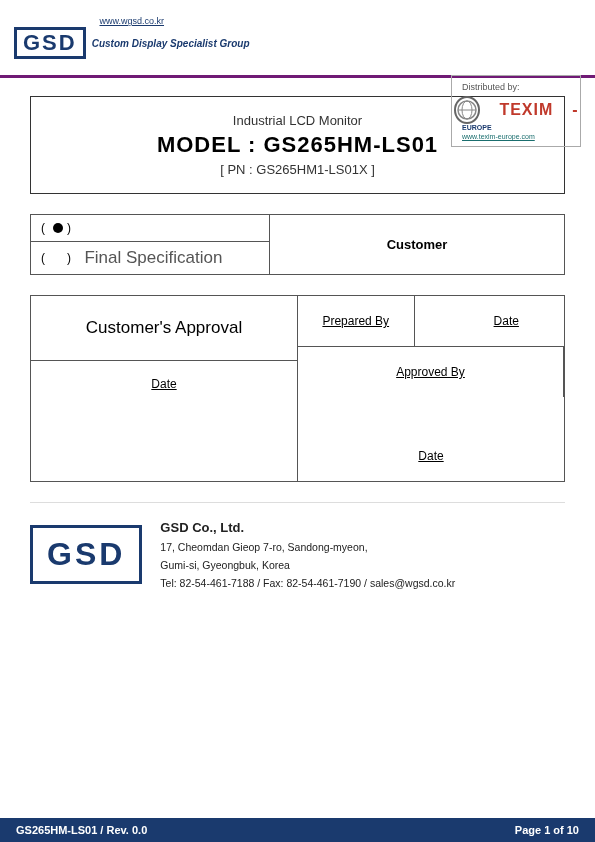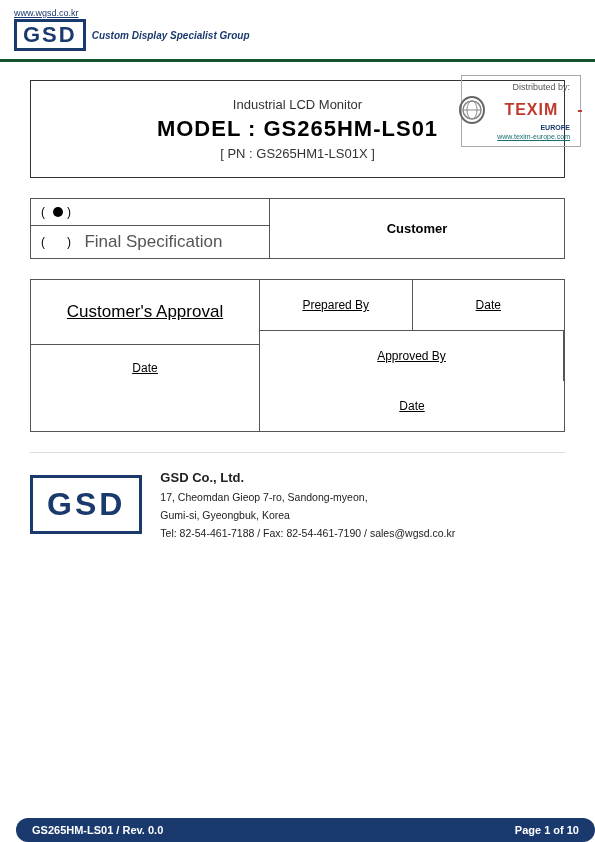--- a/index.html
+++ b/index.html
@@ -12,23 +12,24 @@
       font-size: 12px;
       color: #000;
       position: relative;
       overflow: hidden;
     }
 
     
     .header {
       display: flex;
       align-items: center;
-      padding: 8px 14px;
-      border-bottom: 3px solid #14532d;
+      padding: 16px 14px;
+      border-bottom: 3px solid #701a75;
       background: #fff;
+      text-align: center;
     }
 
     .logo-gsd {
       display: flex;
       flex-direction: column;
       margin-right: 10px;
     }
 
     .logo-gsd-box {
       display: inline-flex;
@@ -57,22 +58,22 @@
       font-weight: bold;
     }
 
     
     .distributor-box {
       position: absolute;
       top: 75px;
       right: 14px;
       border: 1px solid #aaa;
       padding: 6px 10px;
-      text-align: right;
-      width: 120px;
+      text-align: left;
+      width: 130px;
     }
 
     .distributor-label {
       font-size: 9px;
       color: #555;
       margin-bottom: 4px;
     }
 
     .texim-logo {
       display: flex;
@@ -215,22 +216,21 @@
 
     
     .approval-section {
       margin: 20px 30px;
       display: flex;
       gap: 0;
     }
 
     .approval-left {
       border: 1.5px solid #555;
-      width: 230px;
-      text-decoration: underline;
+      width: 268px;
     }
 
     .approval-title-row {
       display: flex;
       align-items: center;
       justify-content: center;
       padding: 22px 10px;
       font-size: 17px;
       border-bottom: 1px solid #555;
     }
@@ -254,20 +254,21 @@
 
     .approval-right {
       border: 1.5px solid #555;
       border-left: none;
       flex: 1;
     }
 
     .approval-right-row {
       display: flex;
       border-bottom: 1px solid #555;
+      gap: 34px;
     }
 
     .approval-right-row:last-child {
       border-bottom: none;
       flex-direction: column;
     }
 
     .approval-right-cell {
       flex: 1;
       padding: 18px 10px;
@@ -308,31 +309,30 @@
 
     .footer-info .company-name {
       font-size: 13px;
       font-weight: bold;
     }
 
     
     .page-footer {
       position: absolute;
       bottom: 0;
-      left: 16px;
+      left: 0;
       right: 0;
       background: #1a3a6e;
       color: #fff;
       display: flex;
       justify-content: space-between;
       align-items: center;
       padding: 6px 16px;
       font-size: 11px;
       font-weight: bold;
-      border-radius: 12px;
     }
   </style>
 </head>
 <body>
 
 <div class="header">
   <div class="logo-gsd">
     <span class="logo-link">www.wgsd.co.kr</span>
     <div style="display:flex;align-items:center;gap:6px;">
       <div class="logo-gsd-box">GSD</div>

